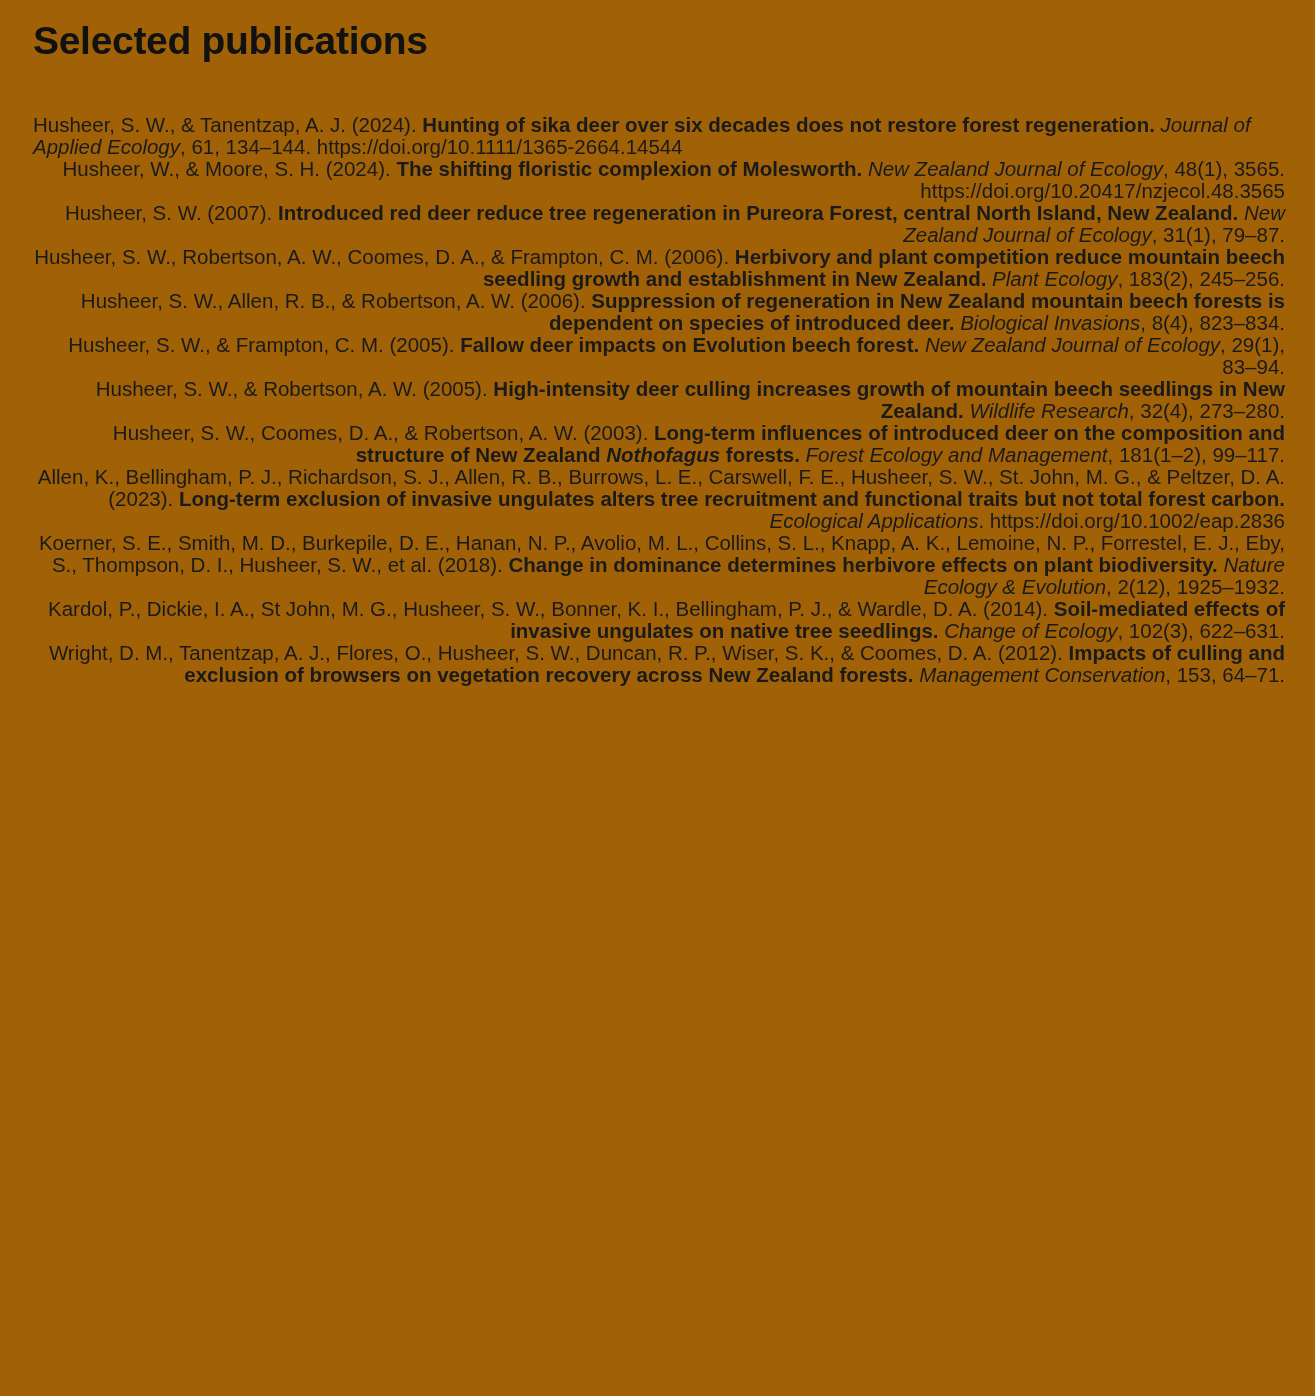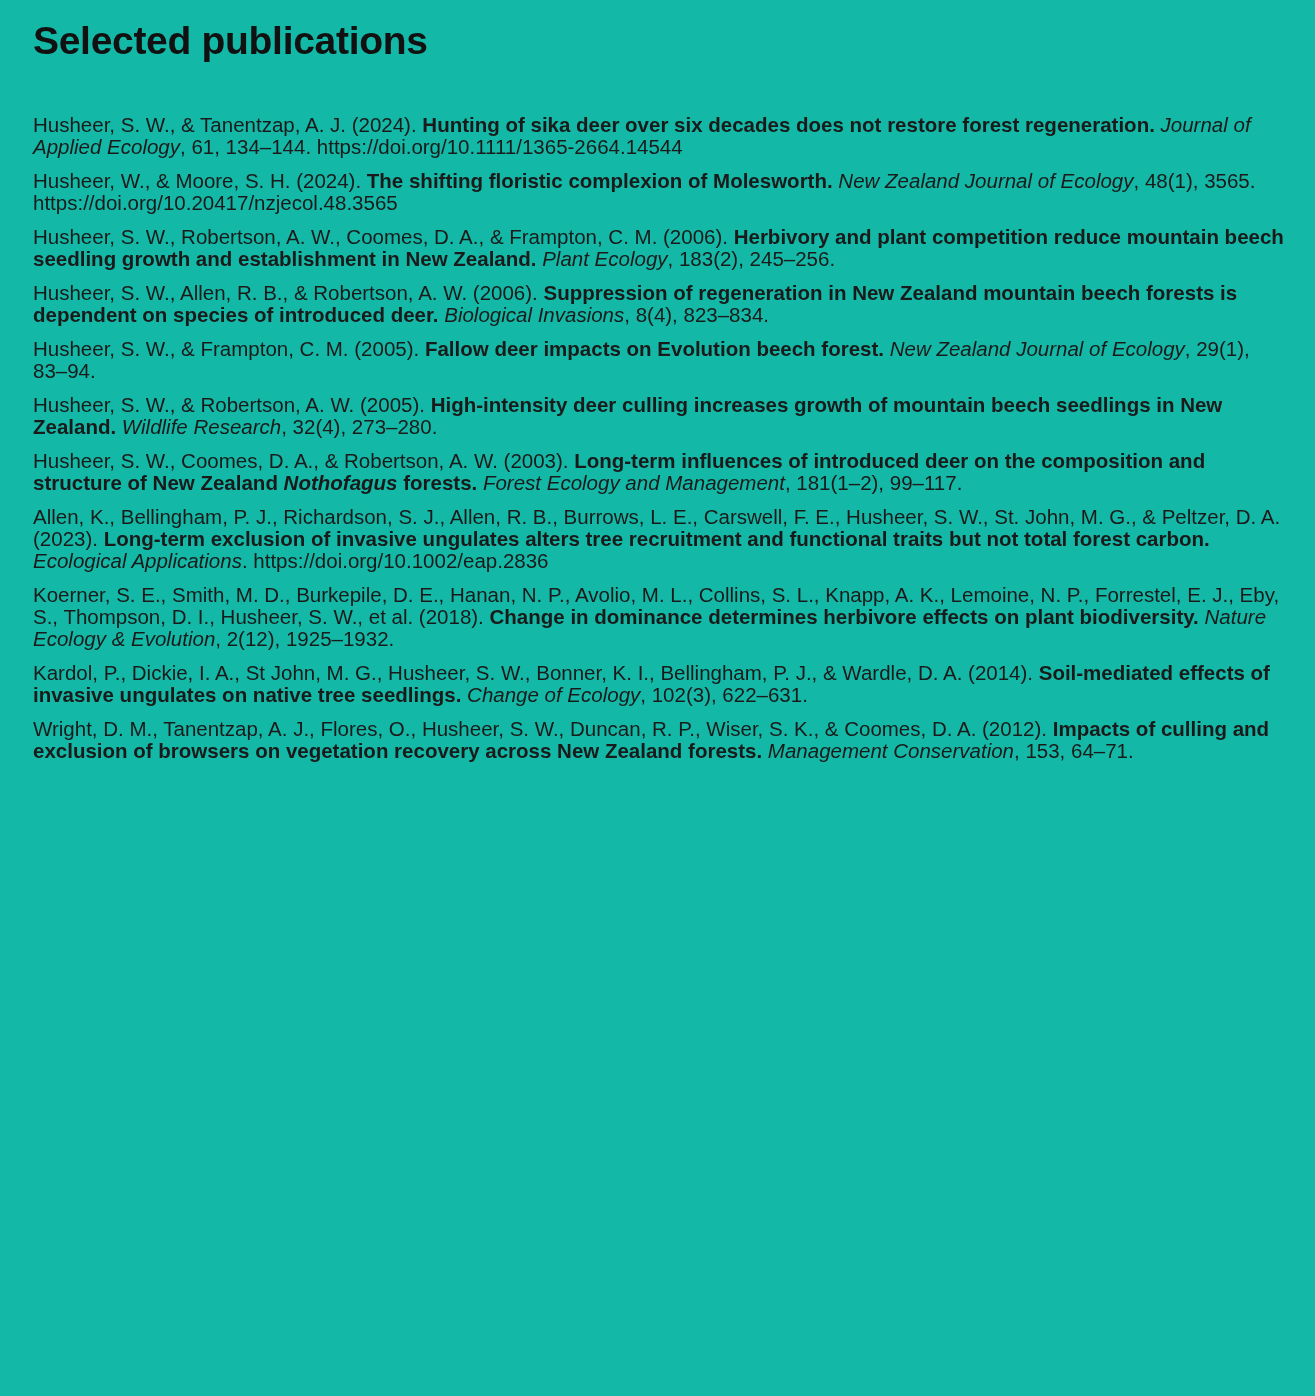--- a/index.html
+++ b/index.html
@@ -13,21 +13,21 @@
     min-height: 1396px;
     font-family: "Liberation Sans", sans-serif;
     color: #1a1a1a;
     -webkit-font-smoothing: antialiased;
   }
   .page {
     box-sizing: border-box;
     width: 1315px;
     min-height: 1396px;
     padding: 0 30px 0 33px;
-    background: #14b8a6;
+    background: #a16207;
   }
   .page-title {
     font-size: 39px;
     line-height: 46px;
     font-weight: bold;
     letter-spacing: -0.3px;
     color: #111111;
     margin: 0;
     padding: 18px 0 0 0;
   }
@@ -39,21 +39,22 @@
   }
   .ref-item {
     font-size: 20.5px;
     line-height: 22px;
     color: #1a1a1a;
     margin: 0;
     padding: 0;
     text-align: left;
   }
   .ref-item + .ref-item {
-    margin-top: 12px;
+    margin-top: 0;
+    text-align: right;
   }
   .first-ref {
     margin-top: 50px;
   }
   .ref-item .t {
     font-weight: bold;
   }
   .ref-item .src {
     font-style: italic;
   }
@@ -75,20 +76,23 @@
   <div class="ref-list">
 
     <p class="ref-item first-ref">
       <span>Husheer, S. W., &amp; Tanentzap, A. J. (2024). </span><span class="t">Hunting of sika deer over six decades does not restore forest regeneration.</span><span class="src"> Journal of Applied Ecology</span><span>, 61, 134–144. https://doi.org/10.1111/1365-2664.14544</span>
     </p>
 
     <p class="ref-item">
       <span>Husheer, W., &amp; Moore, S. H. (2024). </span><span class="t">The shifting floristic complexion of Molesworth.</span><span class="src"> New Zealand Journal of Ecology</span><span>, 48(1), 3565. https://doi.org/10.20417/nzjecol.48.3565</span>
     </p>
 
+    <p class="ref-item">
+      <span>Husheer, S. W. (2007). </span><span class="t">Introduced red deer reduce tree regeneration in Pureora Forest, central North Island, New Zealand.</span><span class="src"> New Zealand Journal of Ecology</span><span>, 31(1), 79–87.</span>
+    </p>
 
     <p class="ref-item">
       <span>Husheer, S. W., Robertson, A. W., Coomes, D. A., &amp; Frampton, C. M. (2006). </span><span class="t">Herbivory and plant competition reduce mountain beech seedling growth and establishment in New Zealand.</span><span class="src"> Plant Ecology</span><span>, 183(2), 245–256.</span>
     </p>
 
     <p class="ref-item">
       <span>Husheer, S. W., Allen, R. B., &amp; Robertson, A. W. (2006). </span><span class="t">Suppression of regeneration in New Zealand mountain beech forests is dependent on species of introduced deer.</span><span class="src"> Biological Invasions</span><span>, 8(4), 823–834.</span>
     </p>
 
     <p class="ref-item">

